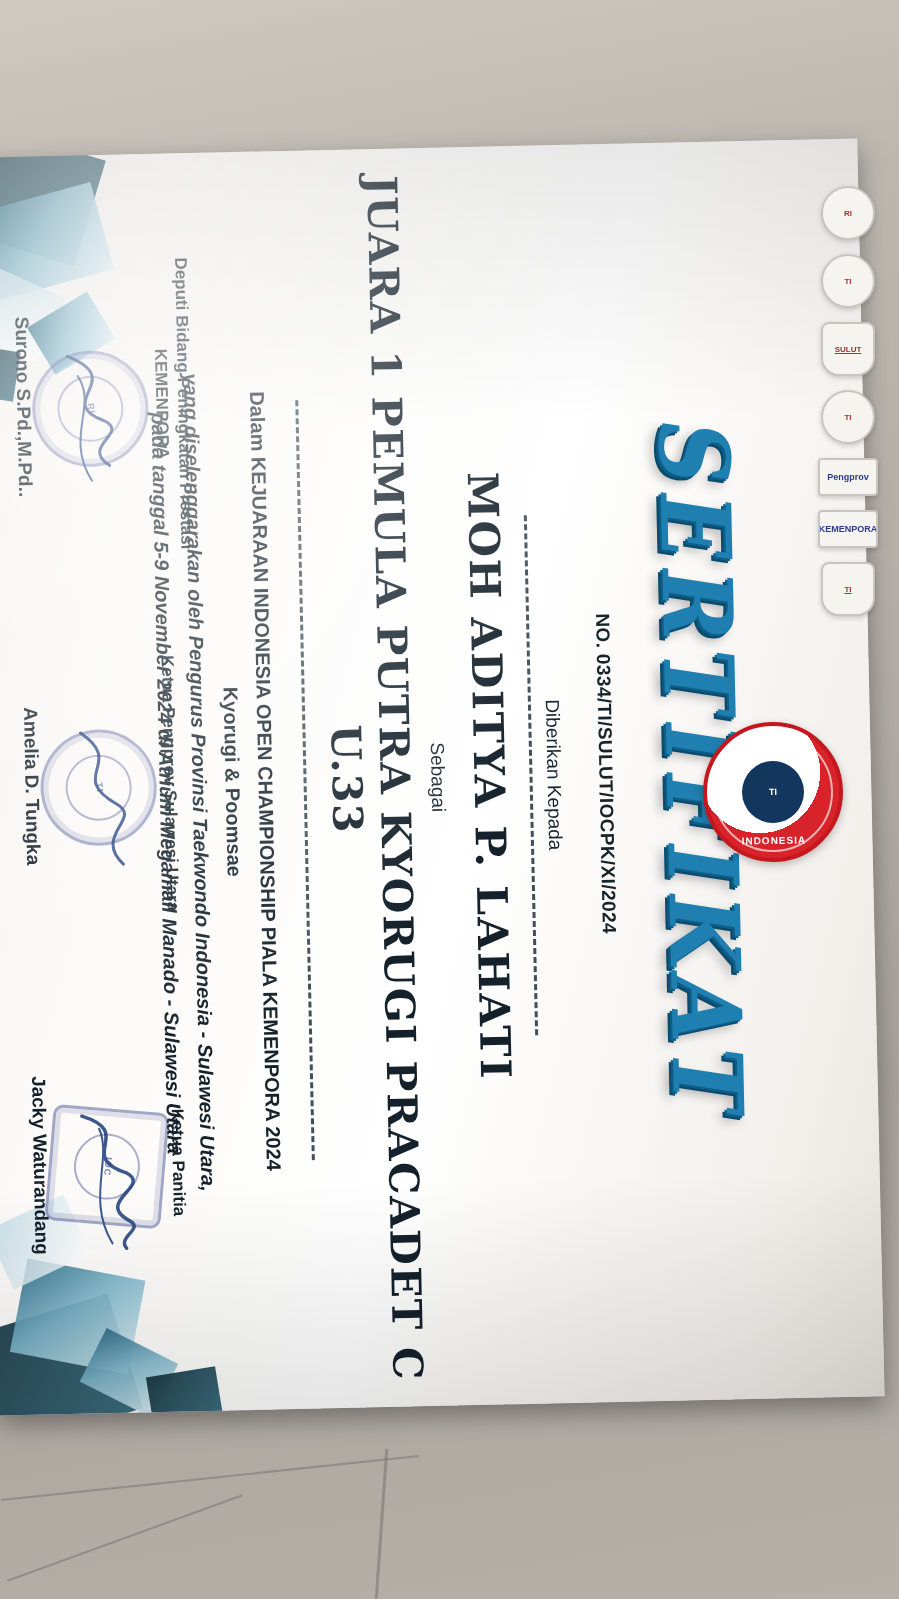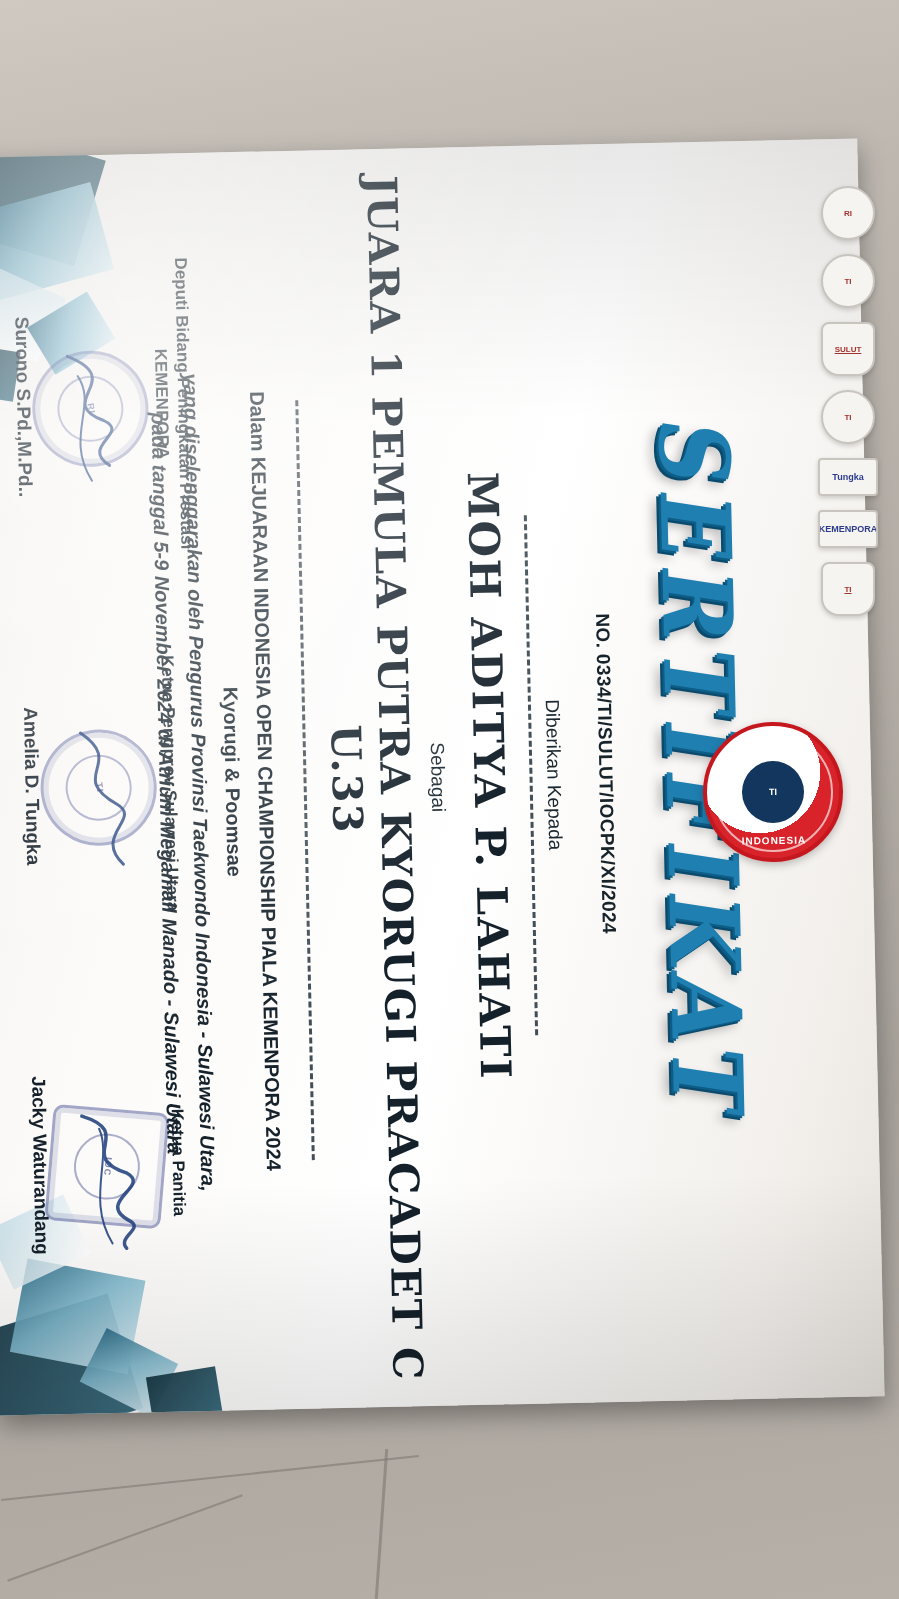--- a/index.html
+++ b/index.html
@@ -435,21 +435,21 @@
     </div>
 
     <div class="sheet-shade"></div>
   </div>
 
   <div class="logo-col">
     <div class="logo">RI</div>
     <div class="logo">TI</div>
     <div class="logo shield">SULUT</div>
     <div class="logo">TI</div>
-    <div class="logo wide">Tungka</div>
+    <div class="logo wide">Pengprov</div>
     <div class="logo wide">KEMENPORA</div>
     <div class="logo shield">TI</div>
   </div>
 
   <div class="emblem">
     <div class="ring-text"></div>
     <div class="word top">TAEKWONDO</div>
     <div class="core">TI</div>
     <div class="word bot">INDONESIA</div>
   </div>

